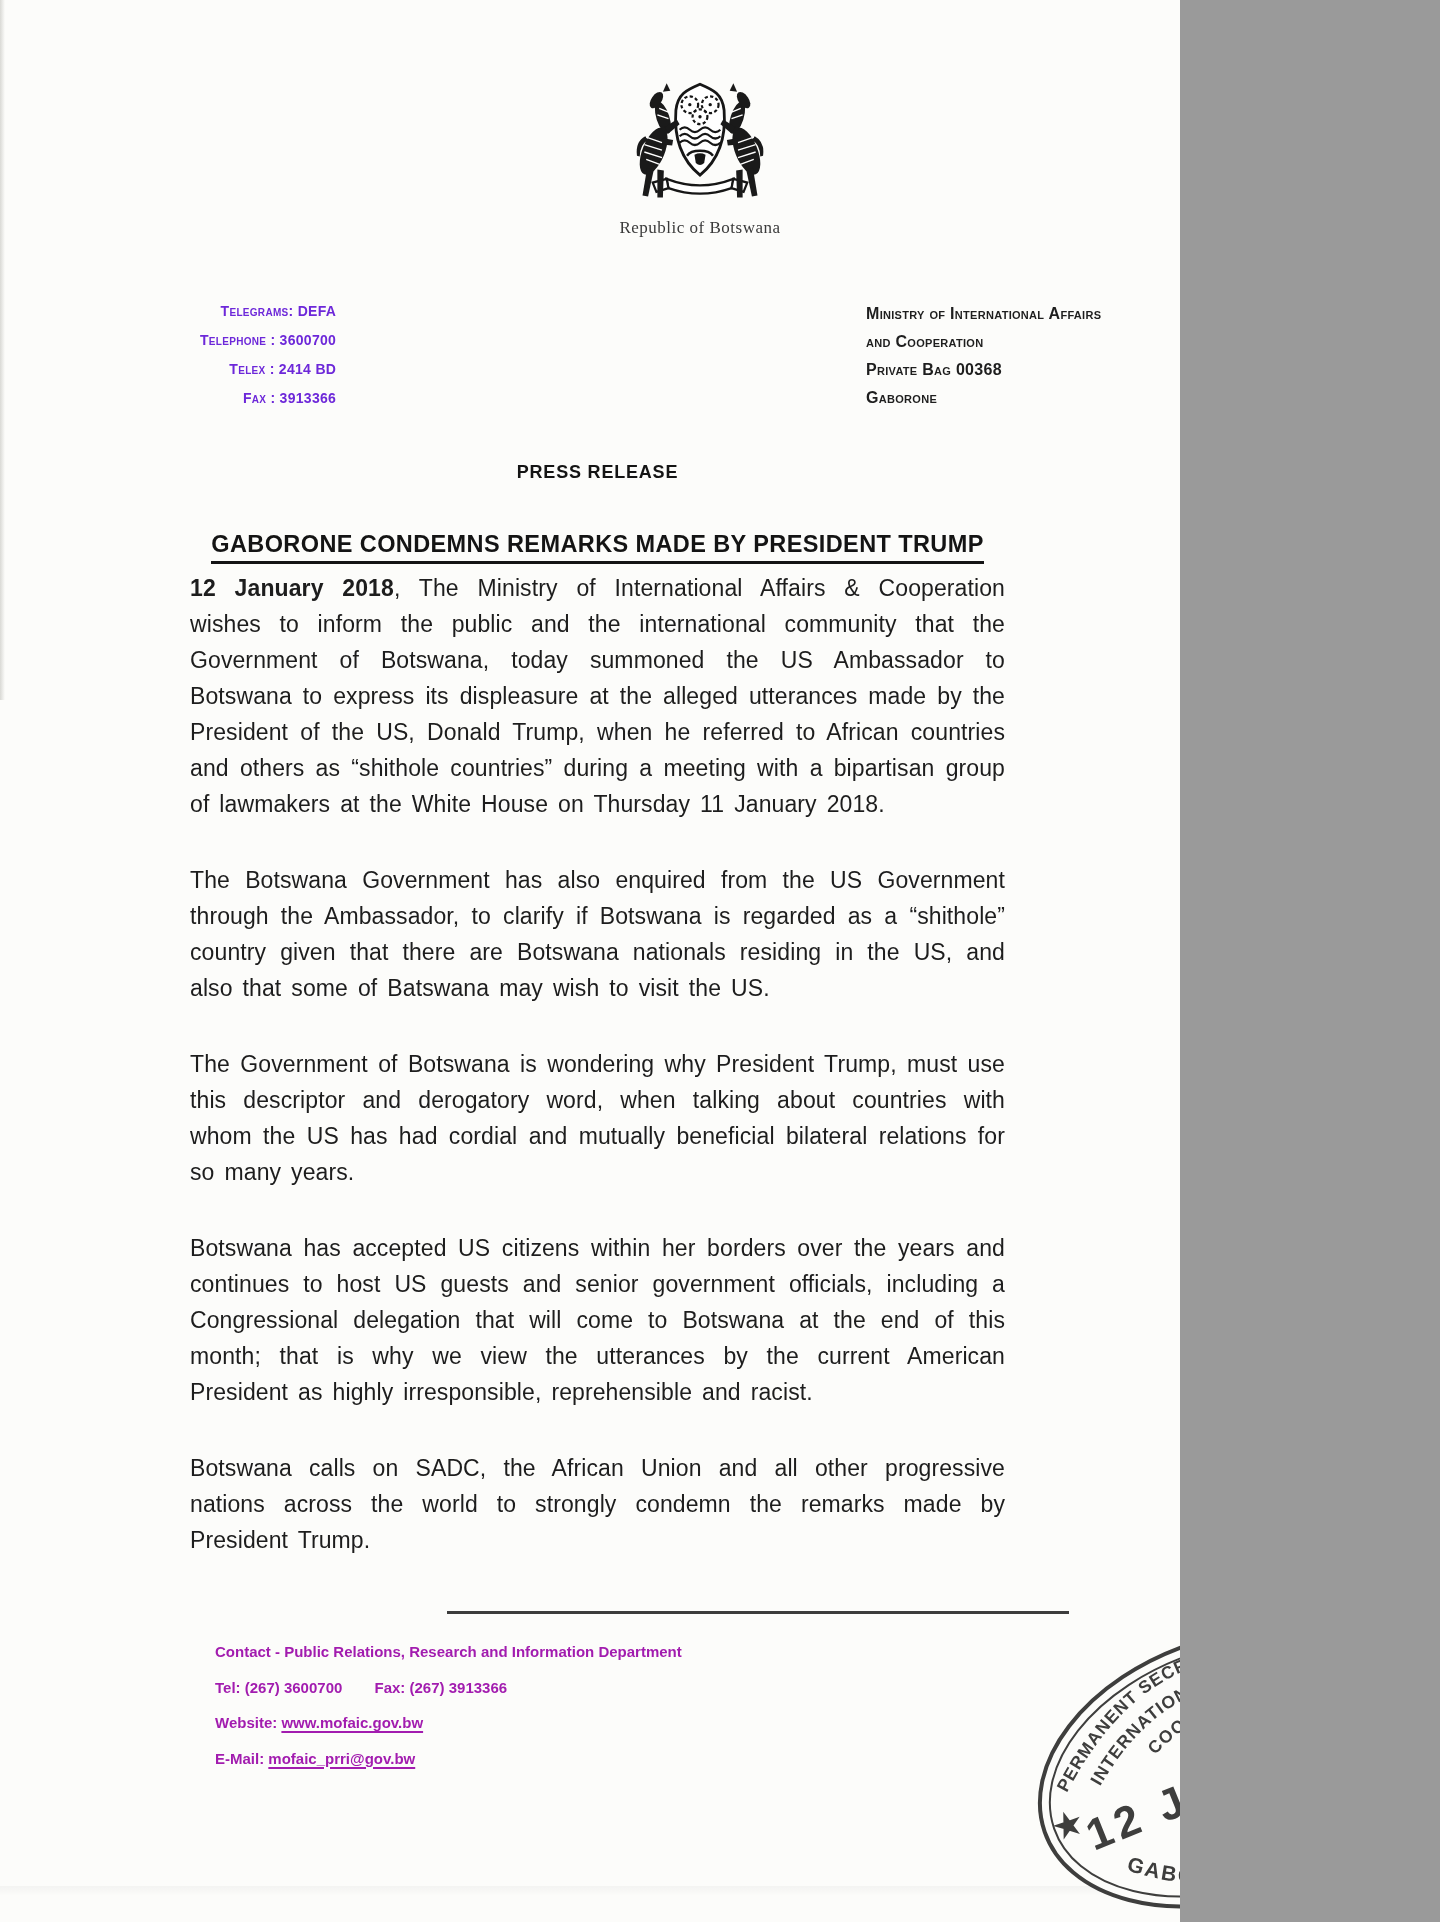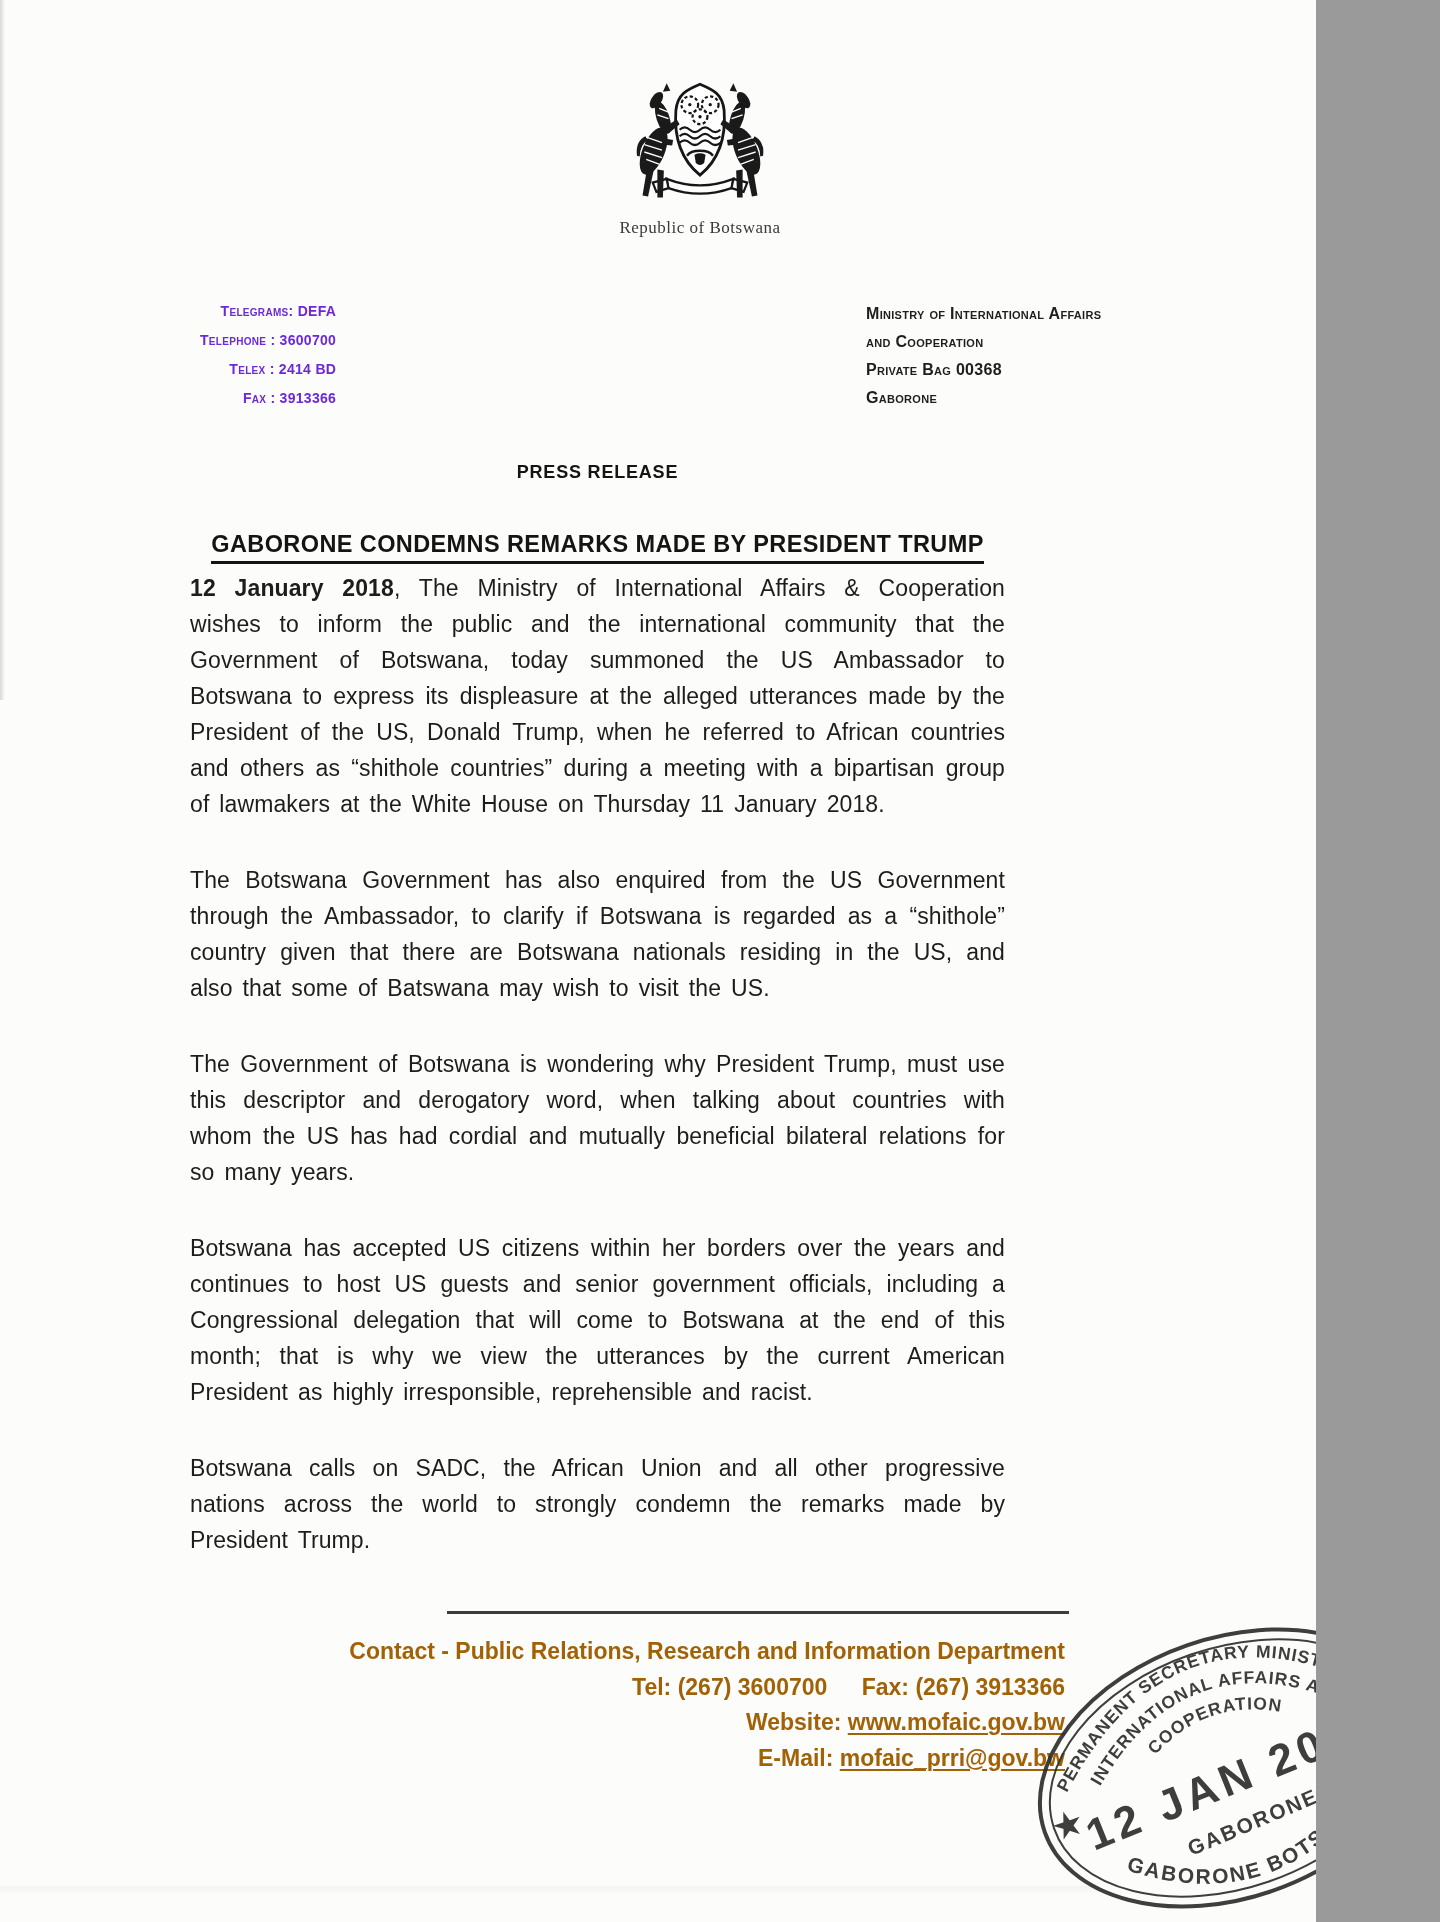--- a/index.html
+++ b/index.html
@@ -1,18 +1,18 @@
 <!DOCTYPE html>
 <html><head>
 <meta charset="utf-8">
 <style>
   html,body{margin:0;padding:0;background:#9a9a9a;}
   .page{
     position:relative;
-    width:1316px;height:1922px;
+    width:1180px;height:1922px;
     background:#fcfcfa;
     overflow:hidden;
     font-family:"Liberation Sans", sans-serif;
     color:#1c1c1c;
   }
   .scan-edge{
     position:absolute;left:0;top:0;width:5px;height:700px;
     background:linear-gradient(to right,#d9d9d5,rgba(255,255,255,0));
   }
   .scan-smudge{
@@ -46,21 +46,21 @@
   .body-text p{
     margin:0 0 40px 0;
     font-size:23px;line-height:36px;
     text-align:justify;word-spacing:3.5px;letter-spacing:0.1px;
     color:#1d1d1d;
   }
   .body-text .lead{font-weight:bold;}
   .footer-sep{position:absolute;left:447px;top:1611px;width:622px;height:3px;background:#3c3c3c;}
   .footer{
     position:absolute;left:215px;top:1634px;width:850px;
-    text-align:right;font-weight:bold;font-size:23px;line-height:35.5px;color:#a16207;
+    text-align:left;font-weight:bold;font-size:15px;line-height:35.5px;color:#a21caf;
   }
   .footer .u{text-decoration:underline;text-underline-offset:3px;text-decoration-thickness:2px;}
   .footer .gap{display:inline-block;width:28px;}
   .stamp{position:absolute;left:1018px;top:1614px;width:424px;height:308px;}
   .stamp svg{overflow:visible;}
   .stamp text{font-family:"Liberation Sans", sans-serif;font-weight:bold;}
 </style>
 </head>
 <body>
 

